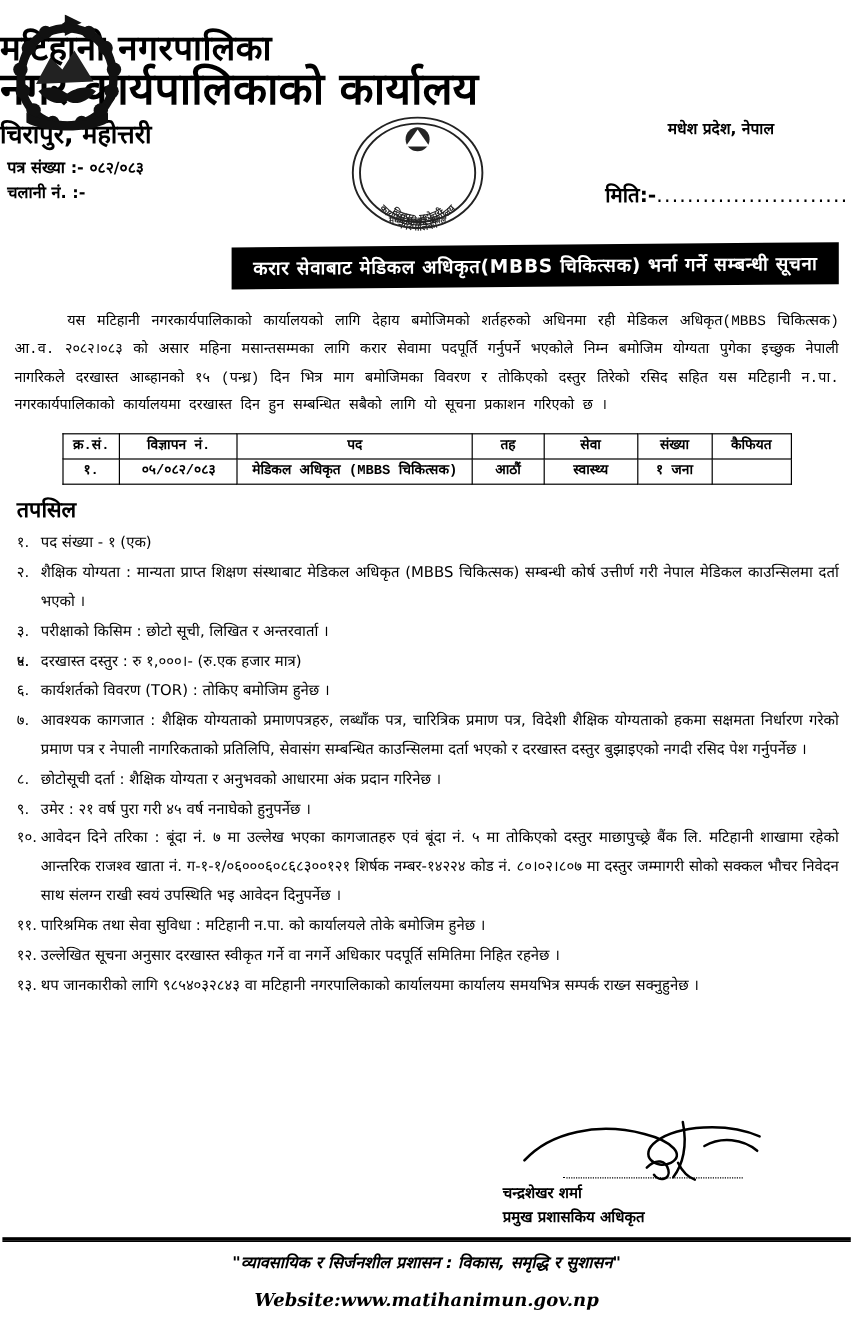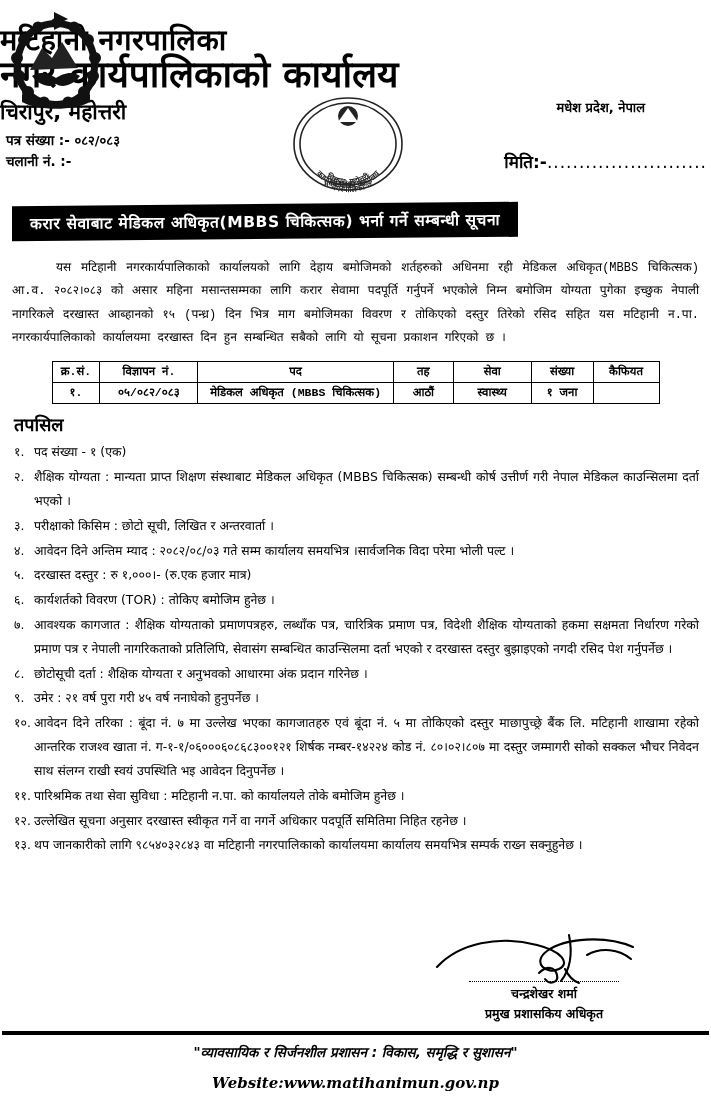--- a/index.html
+++ b/index.html
@@ -107,21 +107,21 @@
   }
   .dotline { letter-spacing: 1px; font-weight: normal; }
 
   
   .content {
     padding: 0 12px;
     position: relative;
   }
 
   .notice-title-wrap {
-    text-align: left;
+    text-align: right;
     margin-top: 14px;
   }
   .notice-title {
     display: inline-block;
     background: #000;
     color: #fff;
     font-size: 15.5px;
     font-weight: bold;
     padding: 6px 18px 7px 18px;
     letter-spacing: 0.6px;
@@ -201,21 +201,21 @@
     top: 0;
     font-weight: normal;
   }
 
   
   .sign-block {
     position: absolute;
     right: 42px;
     bottom: 74px;
     width: 250px;
-    text-align: center;
+    text-align: left;
   }
   .sign-scribble {
     height: 52px;
     position: relative;
   }
   .sign-dots {
     border-top: 1.5px dotted #000;
     width: 150px;
     margin: 0 auto 2px auto;
   }
@@ -398,21 +398,20 @@
       <li>
         <span class="num">२.</span>
         <span>शैक्षिक योग्यता : मान्यता प्राप्त शिक्षण संस्थाबाट मेडिकल अधिकृत (MBBS चिकित्सक) सम्बन्धी कोर्ष उत्तीर्ण गरी नेपाल मेडिकल काउन्सिलमा दर्ता भएको ।</span>
       </li>
       <li>
         <span class="num">३.</span>
         <span>परीक्षाको किसिम : छोटो सूची, लिखित र अन्तरवार्ता ।</span>
       </li>
       <li>
         <span class="num">४.</span>
-        <span>आवेदन दिने अन्तिम म्याद : २०८२/०८/०३ गते सम्म कार्यालय समयभित्र ।सार्वजनिक विदा परेमा भोली पल्ट ।</span>
       </li>
       <li>
         <span class="num">५.</span>
         <span>दरखास्त दस्तुर : रु १,०००।- (रु.एक हजार मात्र)</span>
       </li>
       <li>
         <span class="num">६.</span>
         <span>कार्यशर्तको विवरण (TOR) : तोकिए बमोजिम हुनेछ ।</span>
       </li>
       <li>

